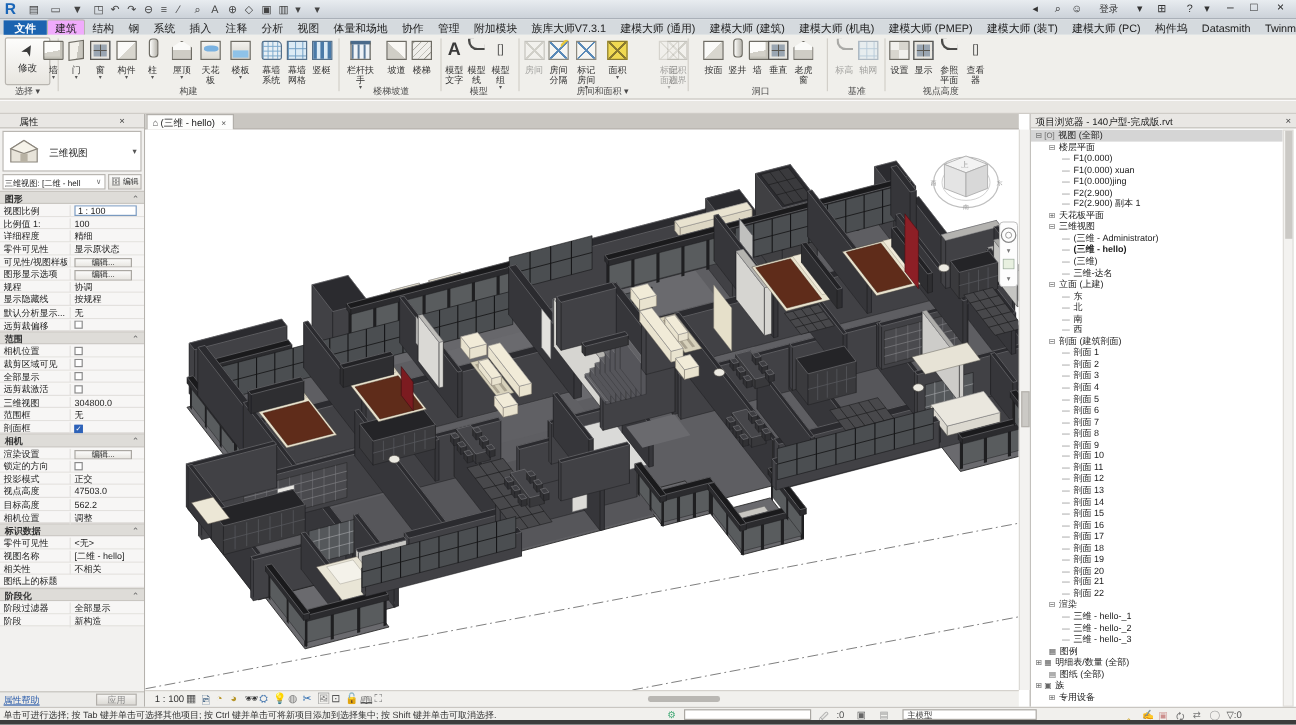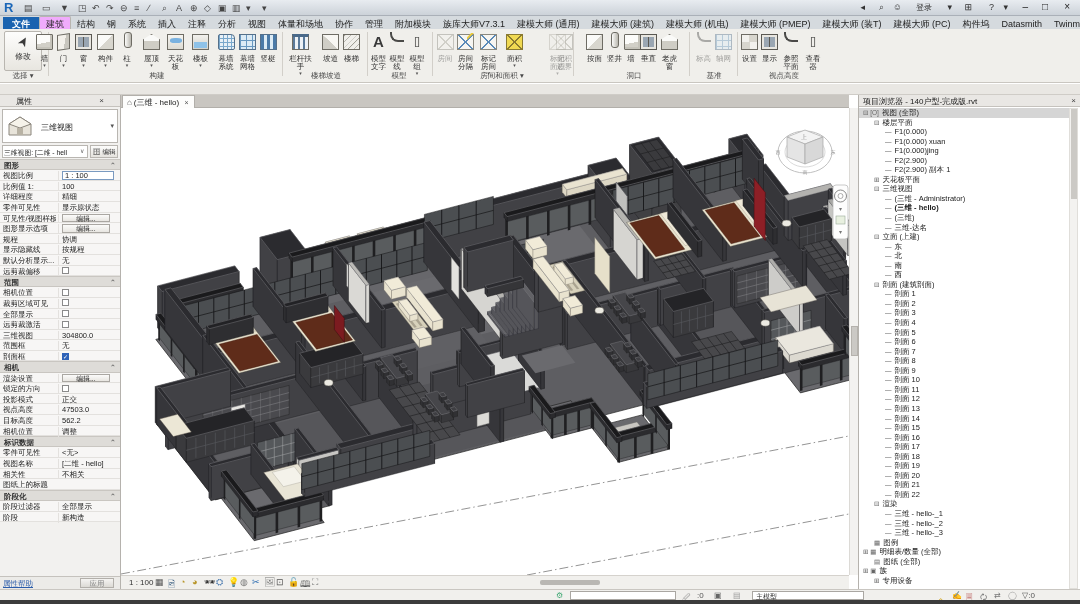--- a/index.html
+++ b/index.html
@@ -1507,20 +1507,21 @@
       <div class="brow " style="padding-left:4px"><span class="bic2">⊞ ▣</span>族</div>
       <div class="brow " style="padding-left:15px"><span class="bic2">⊞</span>专用设备</div>
     </div>
     <div id="bscroll">
       <div id="bthumb"></div>
     </div>
   </div>
 
 <div id="optionsbar"></div>
 <div id="statusbar">
+  <span id="sttext">单击可进行选择; 按 Tab 键并单击可选择其他项目; 按 Ctrl 键并单击可将新项目添加到选择集中; 按 Shift 键并单击可取消选择.</span>
   <span class="stic" style="left:556px;color:#4a7">⚙</span>
   <span class="stbox" style="left:570px;width:106px"></span>
   <span class="stic" style="left:682px;color:#999">🖉</span>
   <span style="position:absolute;left:697px;top:1px;font-size:8px;color:#555">:0</span>
   <span class="stic" style="left:714px">▣</span>
   <span class="stic" style="left:733px;color:#999">▤</span>
   <span class="stbox" style="left:752px;width:112px;color:#333;padding-left:3px">主模型</span>
   <span class="stic" style="left:938px;color:#c90">🝔</span>
   <span class="stic" style="left:952px;color:#46a">✍</span>
   <span class="stic" style="left:966px;color:#a33">🗏</span>

